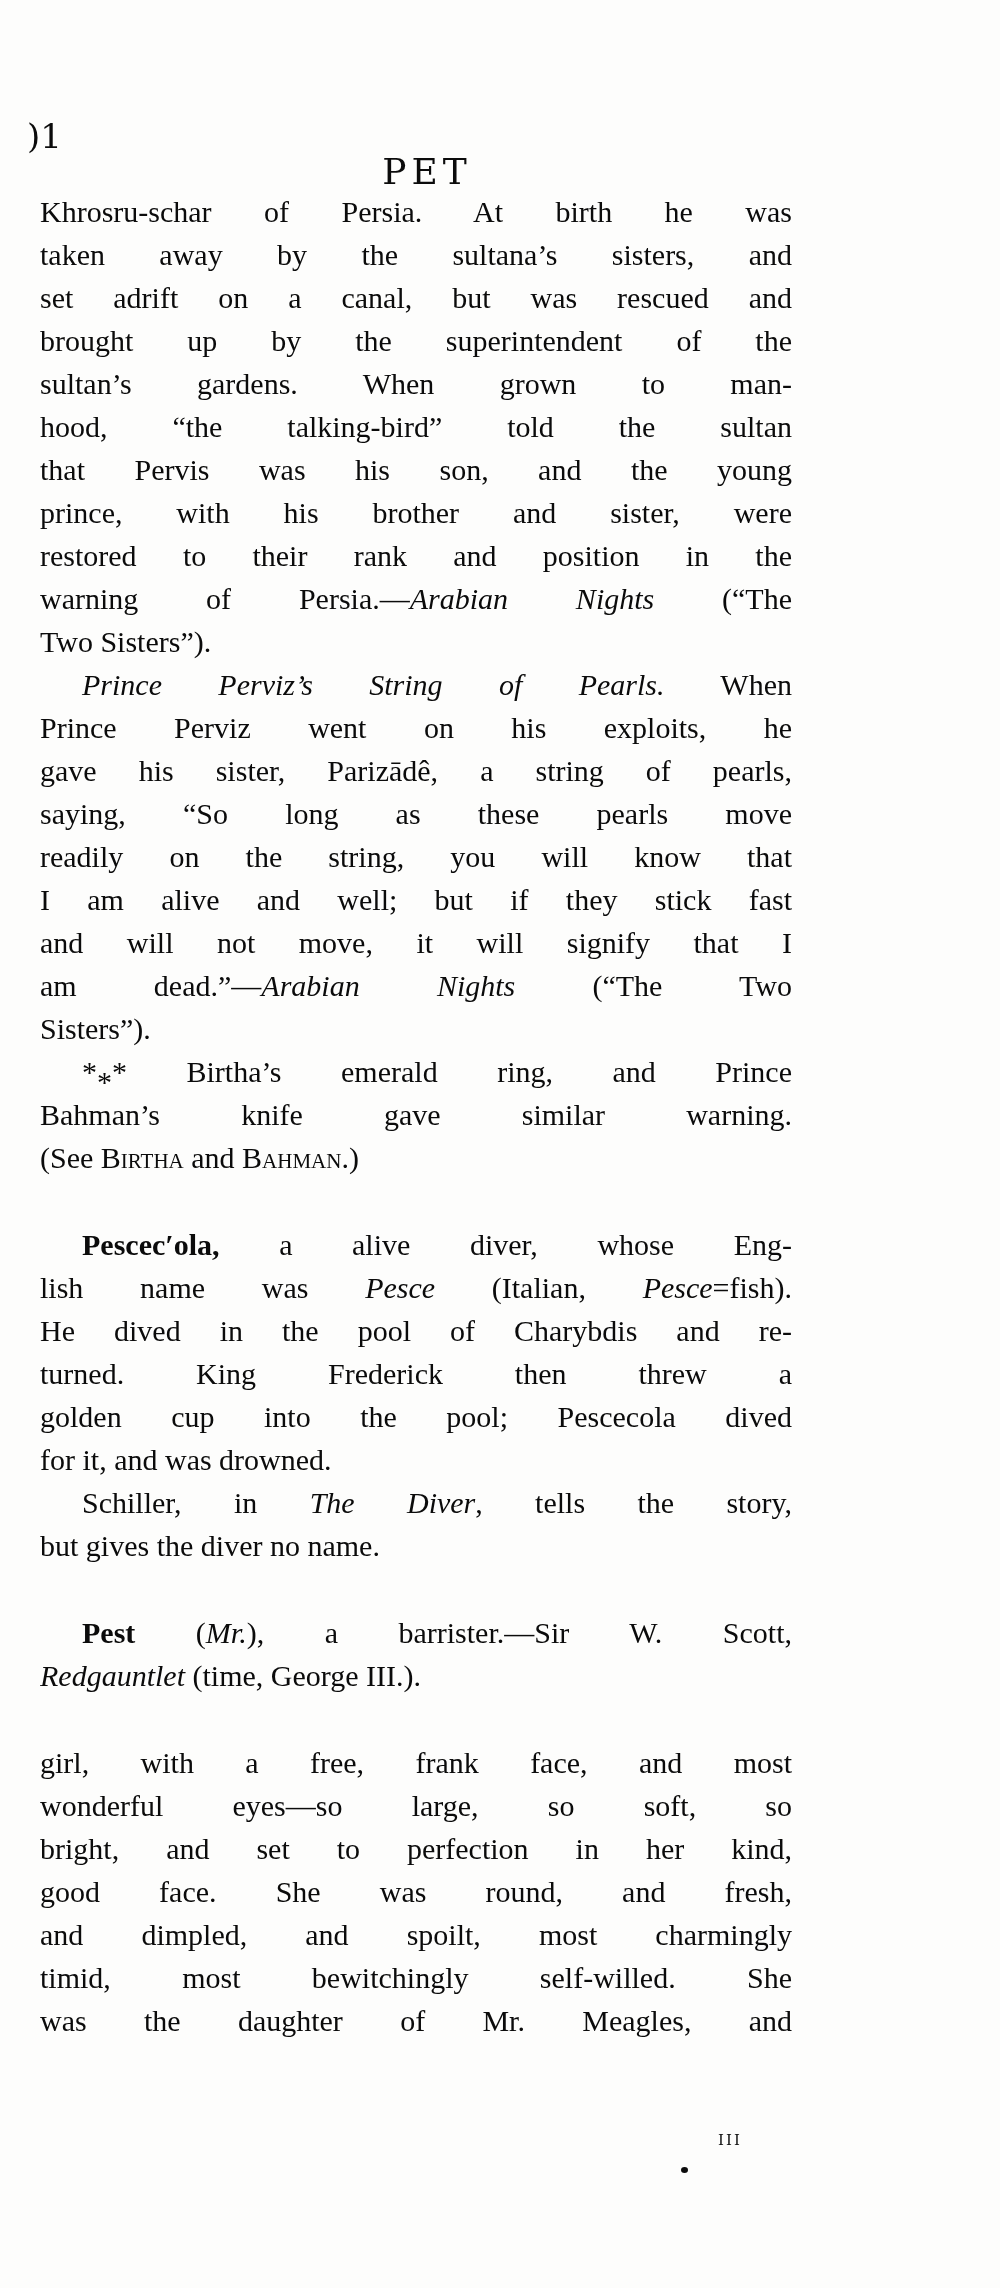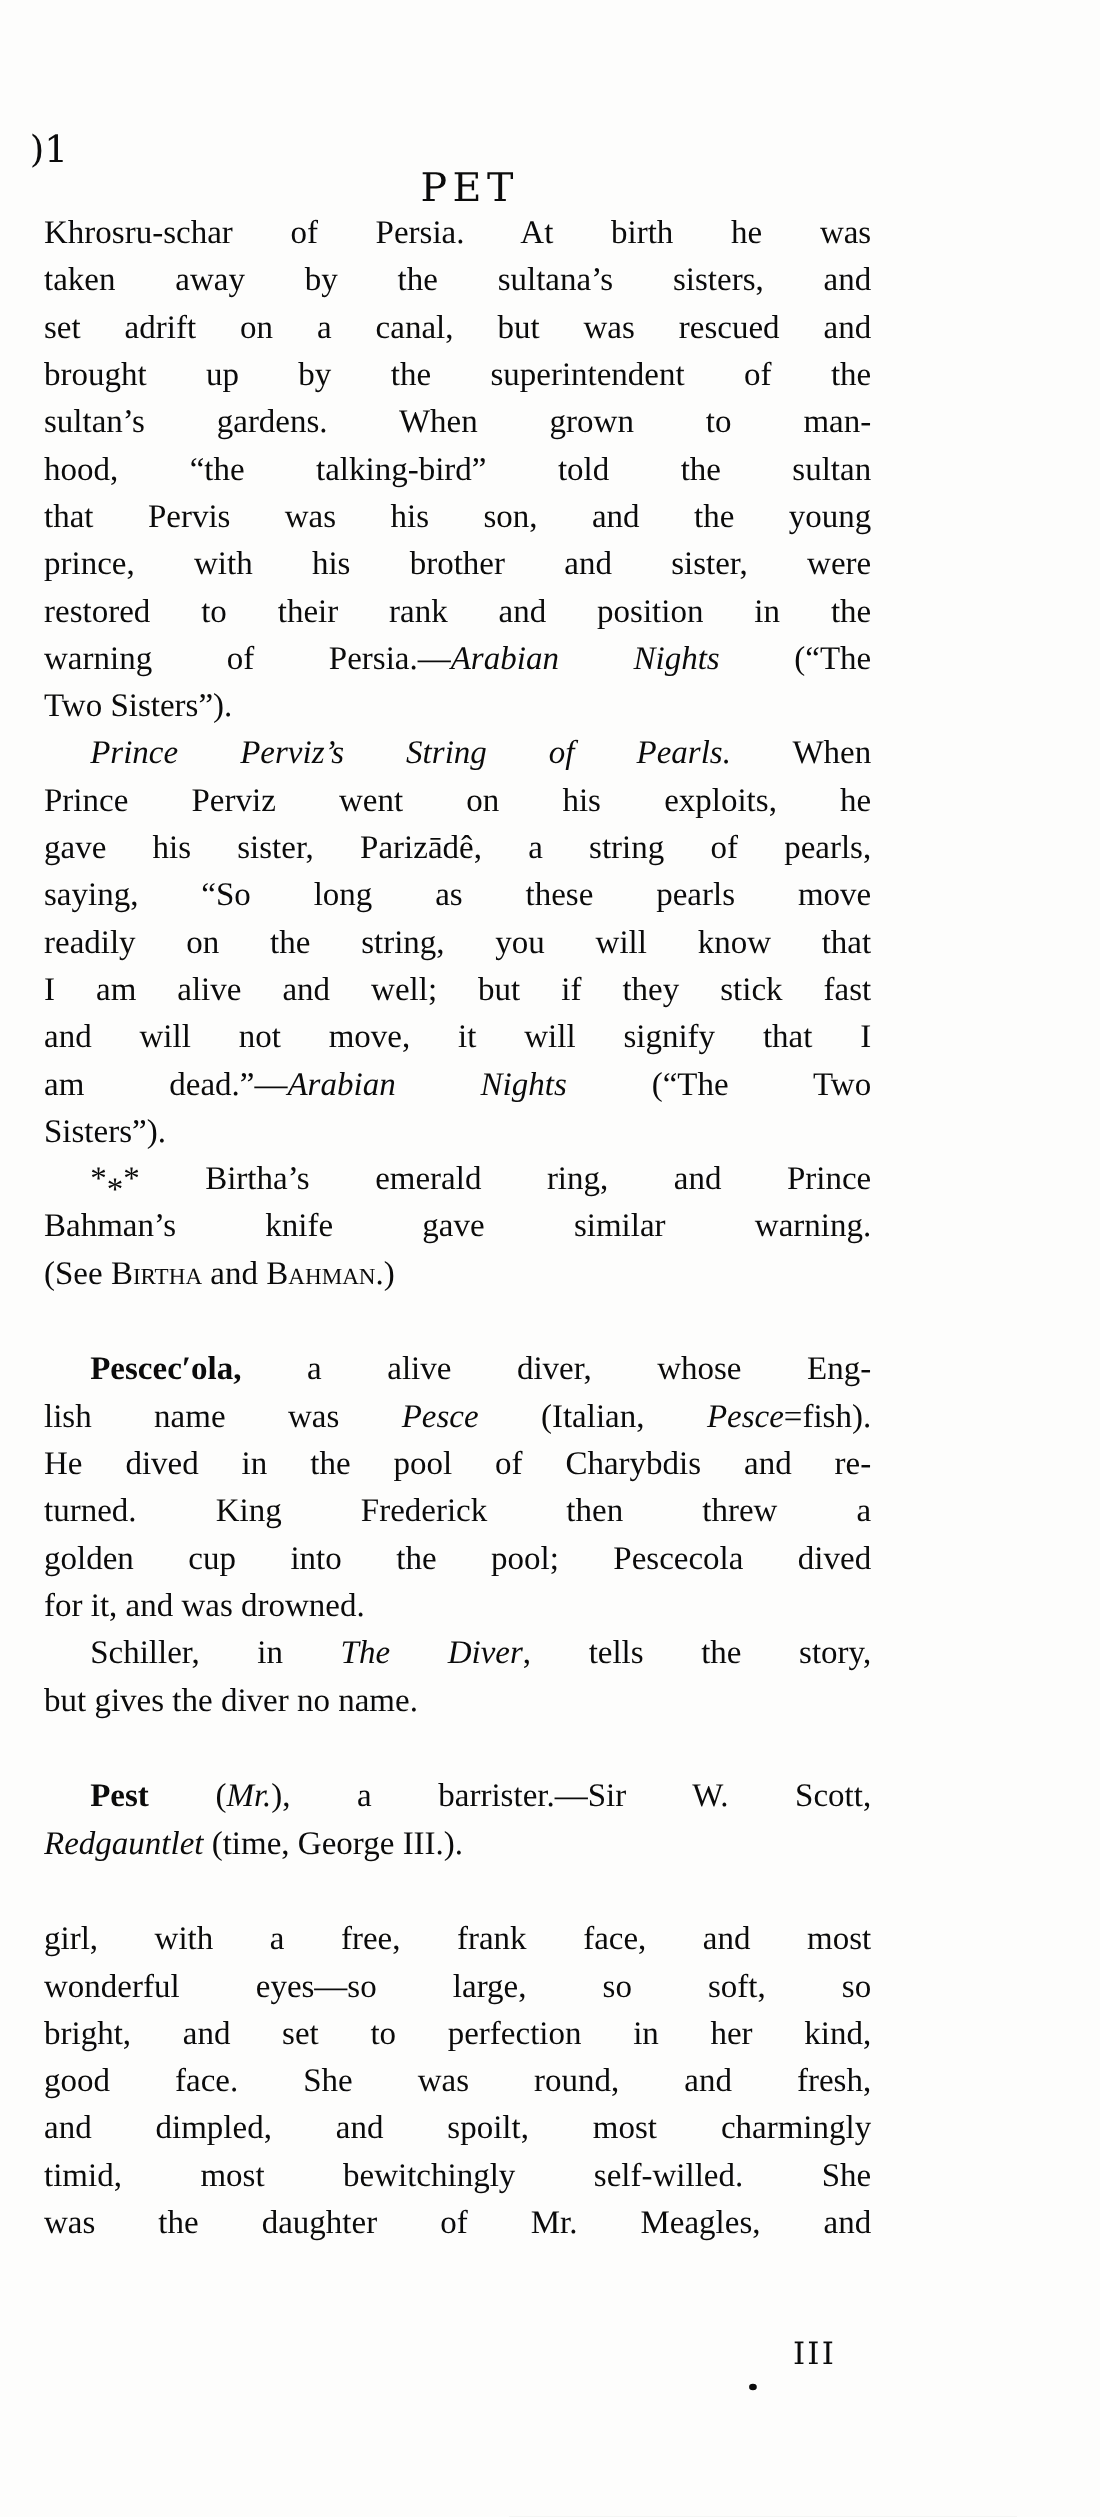--- a/index.html
+++ b/index.html
@@ -51,22 +51,22 @@
   .line.lastline{text-align-last:left;}
   .i{font-style:italic;}
   .b{font-weight:bold;}
   .sc{font-variant:small-caps;}
   .low{position:relative;top:0.34em;}
   .signature{
     position:absolute;
     left:700px;
     top:2128px;
     width:60px;
-    text-align:right;
-    font-size:28px;
+    text-align:center;
+    font-size:15px;
     letter-spacing:2px;
     line-height:24px;
   }
   .ink-dot{
     position:absolute;
     left:681px;
     top:2167px;
     width:7px;
     height:6px;
     border-radius:50%;

